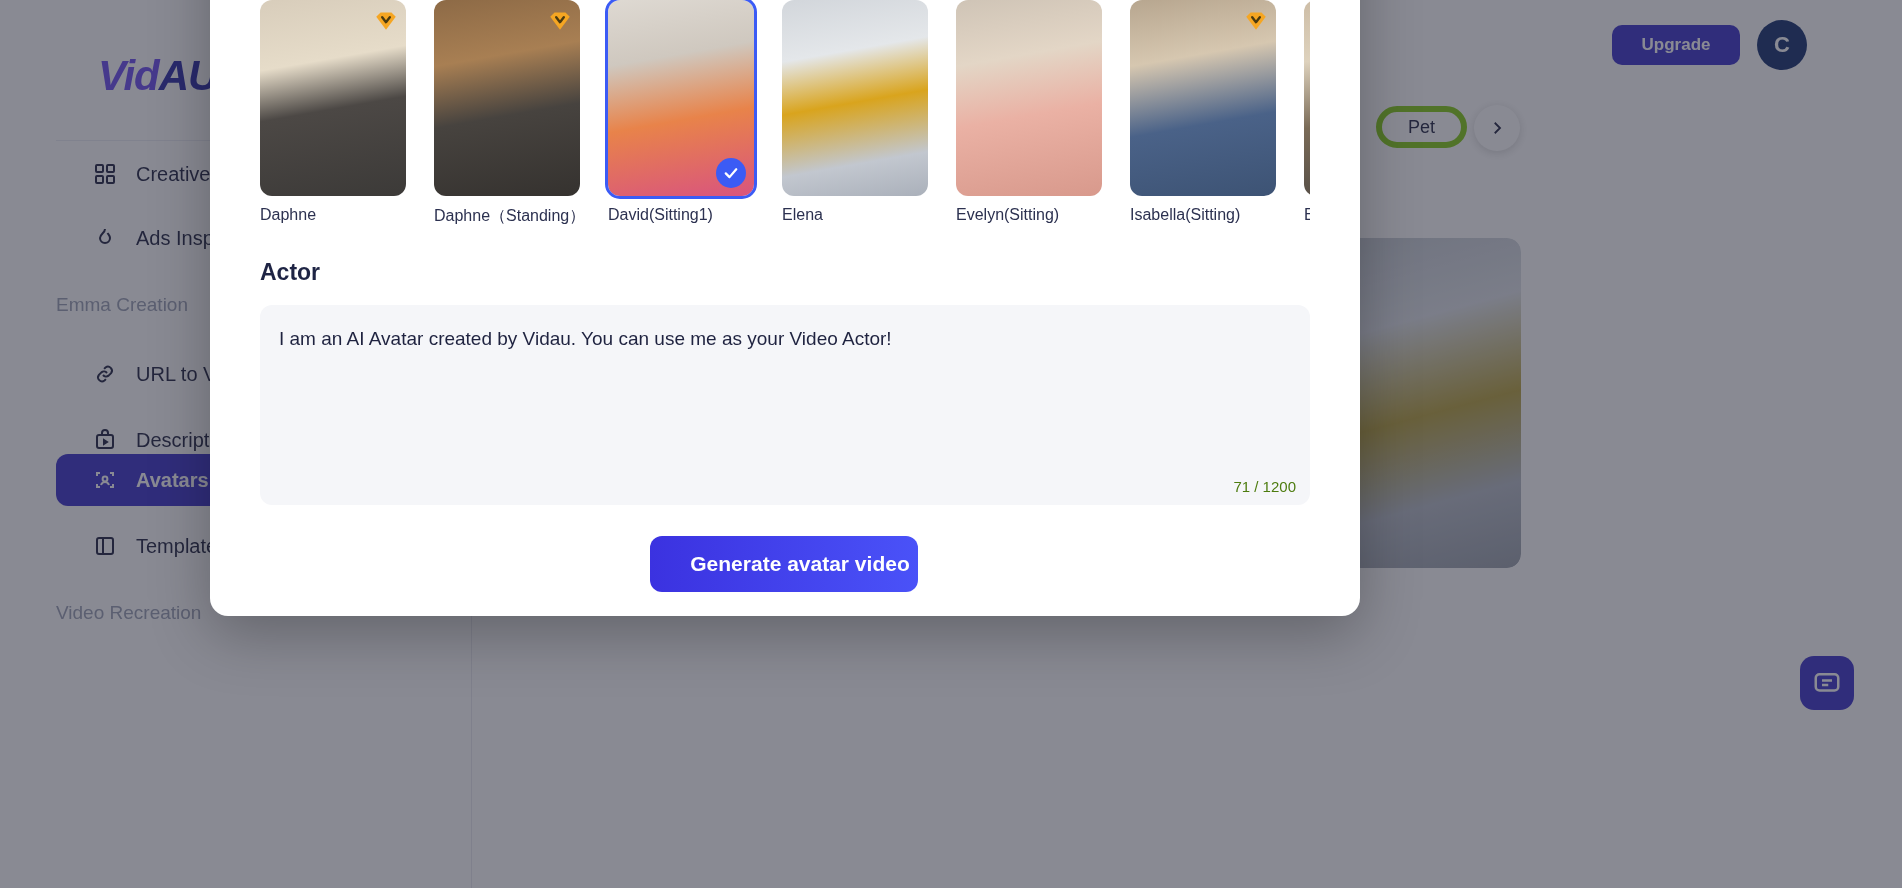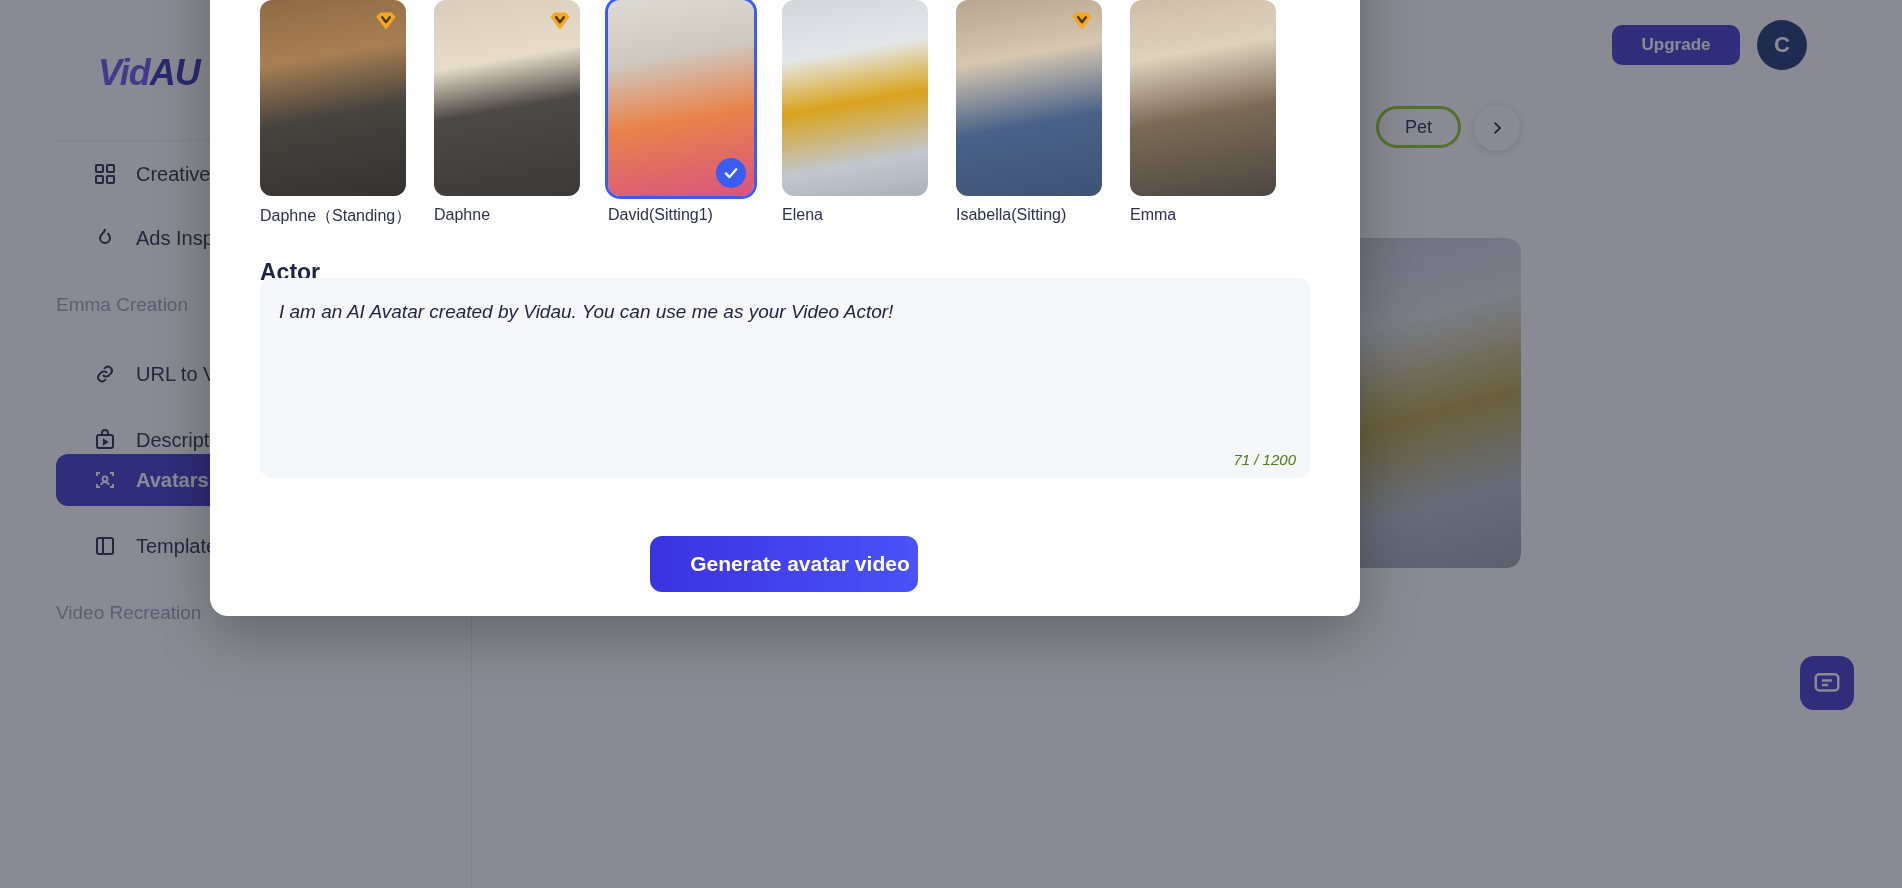--- a/index.html
+++ b/index.html
@@ -13,21 +13,21 @@
 
   
   .app-bg { position: absolute; inset: 0; background: #ffffff; }
 
   .sidebar {
     position: absolute; left: 0; top: 0; width: 472px; height: 888px;
     background: #ffffff; border-right: 1px solid #e8e9ef;
   }
   .logo {
     position: absolute; left: 98px; top: 52px;
-    font-size: 36px; font-weight: bold; font-style: italic;
+    font-size: 42px; font-weight: bold; font-style: italic;
     letter-spacing: -1px;
   }
   .logo .vid { color: #6c4cf0; }
   .logo .au  { color: #2a2ba8; }
   .sb-divider { position: absolute; left: 56px; top: 140px; width: 390px; height: 1px; background: #eceef3; }
 
   .nav-item {
     position: absolute; left: 56px; width: 400px; height: 52px;
     display: flex; align-items: center; gap: 18px; padding-left: 36px;
     border-radius: 12px; color: #1f2340; font-size: 20px;
@@ -48,21 +48,21 @@
     font-size: 17px; font-weight: bold;
   }
   .avatar-circle {
     position: absolute; left: 1285px; top: 20px; width: 50px; height: 50px;
     background: #14306e; color: #fff; border-radius: 50%;
     display: flex; align-items: center; justify-content: center;
     font-size: 22px; font-weight: bold;
   }
   .chip {
     position: absolute; height: 42px; padding: 0 26px; border-radius: 21px;
-    border: 3px solid #84cc16; background: #fff;
+    border: 6px solid #84cc16; background: #fff;
     display: flex; align-items: center; justify-content: center;
     font-size: 18px; color: #1f2340;
   }
   .chip-arrow {
     position: absolute; left: 1474px; top: 105px; width: 46px; height: 46px;
     border-radius: 50%; background: #fff; box-shadow: 0 2px 10px rgba(0,0,0,.16);
     display: flex; align-items: center; justify-content: center;
   }
   .chip-arrow svg { width: 18px; height: 18px; }
 
@@ -114,22 +114,22 @@
     background: #3b5bf5; border-radius: 50%;
     display: flex; align-items: center; justify-content: center;
   }
   .badge-check svg { width: 18px; height: 18px; }
 
   .script-title {
     position: absolute; left: 50px; top: 443px;
     font-size: 23px; font-weight: bold; color: #1e2444;
   }
   .script-box {
-    position: absolute; left: 50px; top: 462px; width: 1050px; height: 200px;
-    background: #f5f6f9; border-radius: 12px; font-style: italic;
+    position: absolute; left: 50px; top: 489px; width: 1050px; height: 200px;
+    background: #f5f6f9; border-radius: 12px;
   }
   .script-text {
     position: absolute; left: 19px; top: 20px; width: 1000px;
     font-size: 19px; color: #1f2340; line-height: 1.5;
   }
   .script-count {
     position: absolute; right: 14px; bottom: 10px;
     font-size: 15px; color: #4d7c0f;
   }
   .gen-btn {
@@ -260,61 +260,65 @@
           <path d="M8 10h8M8 13.5h5"></path>
         </svg>
     </div>
   </div>
 
   <div class="overlay"></div>
 
   <div class="modal">
 
     <div class="avatar-strip">
+
+      <div class="av-card">
+        <div class="av-thumb" style="background:linear-gradient(170deg,#d8cdbb 0%,#e6dcc9 32%,#4c4845 55%,#3c3a38 100%);">
+          <span class="badge-crown">
+            <svg viewBox="0 0 24 24">
+                <path d="M12 21 3 9l4-4h10l4 4z" fill="#f5a623"></path>
+                <path d="M8.5 9.5 12 14l3.5-4.5" fill="none" stroke="#4a3a10" stroke-width="2.2" stroke-linecap="round" stroke-linejoin="round"></path>
+              </svg>
+          </span>
+        </div>
+        <div class="av-name">Daphne</div>
+      </div>
 
       <div class="av-card">
         <div class="av-thumb" style="background:linear-gradient(170deg,#8d6a46 0%,#a87f53 30%,#47433f 58%,#35322f 100%);">
           <span class="badge-crown">
             <svg viewBox="0 0 24 24">
                 <path d="M12 21 3 9l4-4h10l4 4z" fill="#f5a623"></path>
                 <path d="M8.5 9.5 12 14l3.5-4.5" fill="none" stroke="#4a3a10" stroke-width="2.2" stroke-linecap="round" stroke-linejoin="round"></path>
               </svg>
           </span>
         </div>
         <div class="av-name">Daphne（Standing）</div>
       </div>
 
-      <div class="av-card">
-        <div class="av-thumb" style="background:linear-gradient(170deg,#d8cdbb 0%,#e6dcc9 32%,#4c4845 55%,#3c3a38 100%);">
-          <span class="badge-crown">
-            <svg viewBox="0 0 24 24">
-                <path d="M12 21 3 9l4-4h10l4 4z" fill="#f5a623"></path>
-                <path d="M8.5 9.5 12 14l3.5-4.5" fill="none" stroke="#4a3a10" stroke-width="2.2" stroke-linecap="round" stroke-linejoin="round"></path>
-              </svg>
-          </span>
-        </div>
-        <div class="av-name">Daphne</div>
-      </div>
-
       <div class="av-card selected">
         <div class="av-thumb" style="background:linear-gradient(170deg,#ded9d2 0%,#cfc8bf 30%,#e8834a 60%,#d9547e 100%);">
           <span class="badge-check">
             <svg viewBox="0 0 24 24" fill="none" stroke="#ffffff" stroke-width="3" stroke-linecap="round" stroke-linejoin="round">
                 <path d="M5 12.5 10 17.5 19 7"></path>
               </svg>
           </span>
         </div>
         <div class="av-name">David(Sitting1)</div>
       </div>
 
       <div class="av-card">
         <div class="av-thumb" style="background:linear-gradient(170deg,#d2d6db 0%,#e4e7ea 28%,#d9a41d 52%,#c2c7cf 80%,#aab0ba 100%);"></div>
         <div class="av-name">Elena</div>
       </div>
 
+      <div class="av-card">
+        <div class="av-thumb" style="background:linear-gradient(170deg,#cfc4b6 0%,#e3d6c6 30%,#eab1a4 58%,#d8998c 100%);"></div>
+        <div class="av-name">Evelyn(Sitting)</div>
+      </div>
 
       <div class="av-card">
         <div class="av-thumb" style="background:linear-gradient(170deg,#b7a68f 0%,#d6c7b0 30%,#4a6288 62%,#3d5374 100%);">
           <span class="badge-crown">
             <svg viewBox="0 0 24 24">
                 <path d="M12 21 3 9l4-4h10l4 4z" fill="#f5a623"></path>
                 <path d="M8.5 9.5 12 14l3.5-4.5" fill="none" stroke="#4a3a10" stroke-width="2.2" stroke-linecap="round" stroke-linejoin="round"></path>
               </svg>
           </span>
         </div>

